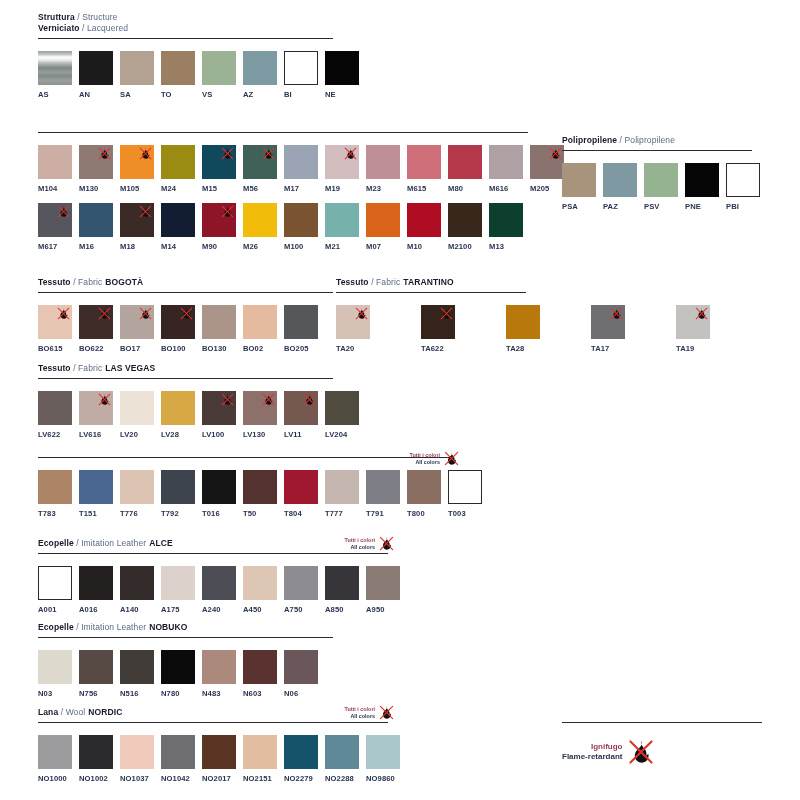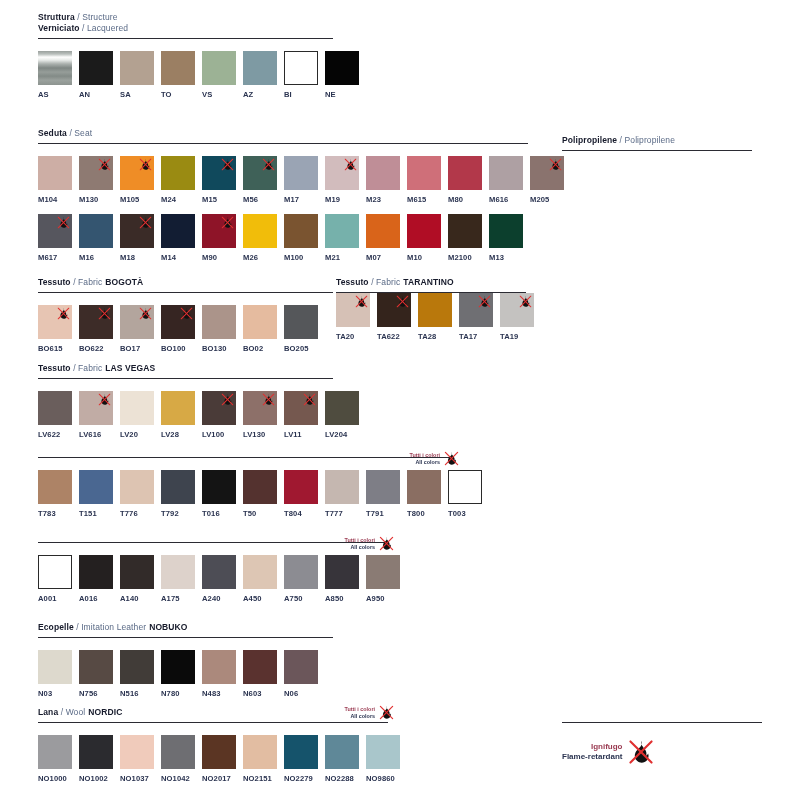--- a/index.html
+++ b/index.html
@@ -125,21 +125,20 @@
           <div class="chip outlined" style="background:#ffffff;"></div>
           <div class="lbl">BI</div>
         </div>
         <div class="sw">
           <div class="chip" style="background:#050505;"></div>
           <div class="lbl">NE</div>
         </div>
       </div>
     </div>
   <div class="block" id="sec-miraglio" style="left: 38px; top: 128px; width: 496px;">
-      <div class="hdr"><span class="it">Seduta</span><span class="sep"> / </span><span class="en">Seat</span></div>
       <div class="rule" style="width:490px;"></div>
       <div class="swrow" style="margin-top:12px;">
         <div class="sw">
           <div class="chip" style="background:#cdaea5;"></div>
           <div class="lbl">M104</div>
         </div>
         <div class="sw">
           <div class="chip" style="background:#8e7a72;">
             <span class="badge">
               <svg viewBox="0 0 32 32" width="13" height="13" xmlns="http://www.w3.org/2000/svg">
@@ -386,21 +385,21 @@
         </div>
         <div class="sw">
           <div class="chip" style="background:#55575a;"></div>
           <div class="lbl">BO205</div>
         </div>
       </div>
     </div>
   <div class="block" id="sec-tarantino" style="left: 336px; top: 277px; width: 196px;">
       <div class="hdr"><span class="it">Tessuto</span><span class="sep"> / </span><span class="en">Fabric</span><span class="nm">TARANTINO</span></div>
       <div class="rule" style="width:190px;"></div>
-      <div class="swrow" style="">
+      <div class="swrow" style="margin-top:12px;gap:44px;">
         <div class="sw">
           <div class="chip" style="background:#d6c1b6;">
             <span class="badge">
               <svg viewBox="0 0 32 32" width="13" height="13" xmlns="http://www.w3.org/2000/svg">
                 <path fill="#111111" d="M16.6 2.2c.9 3.4.1 5.6-1.6 7.6-1.9 2.2-4.6 4.1-5.9 7-1.6 3.6-.6 7.9 2.3 10.3 1.5 1.3 3.4 2 5.4 2 2.6 0 5-1.1 6.6-3 1.9-2.3 2.4-5.4 1.4-8.2-.5 1.2-1.3 2.1-2.4 2.6.7-2.7.2-5.4-1.4-7.7-1.1-1.6-2.6-2.9-3.6-4.6-1.1-1.8-1.4-3.9-.8-6z"></path>
                 <path fill="#111111" d="M13.1 15.9c-1.4 1.3-2.3 3-2.4 4.9-.1 2.3 1.1 4.5 3.1 5.6-.5-1.3-.4-2.8.3-4 .6-1.1 1.6-1.9 2.2-3 .6-1.1.7-2.4.2-3.5-.5 1-1.3 1.7-2.3 2 .2-.7.2-1.4-.1-2z"></path>
                 <path stroke="#e03030" stroke-width="2.6" stroke-linecap="round" d="M3 3 L29 29"></path>
                 <path stroke="#e03030" stroke-width="2.6" stroke-linecap="round" d="M29 3 L3 29"></path>
               </svg>
             </span>
@@ -597,20 +596,21 @@
         </div>
         <div class="ic">
           <svg viewBox="0 0 32 32" width="15" height="15" xmlns="http://www.w3.org/2000/svg">
             <path fill="#111111" d="M16.6 2.2c.9 3.4.1 5.6-1.6 7.6-1.9 2.2-4.6 4.1-5.9 7-1.6 3.6-.6 7.9 2.3 10.3 1.5 1.3 3.4 2 5.4 2 2.6 0 5-1.1 6.6-3 1.9-2.3 2.4-5.4 1.4-8.2-.5 1.2-1.3 2.1-2.4 2.6.7-2.7.2-5.4-1.4-7.7-1.1-1.6-2.6-2.9-3.6-4.6-1.1-1.8-1.4-3.9-.8-6z"></path>
             <path fill="#111111" d="M13.1 15.9c-1.4 1.3-2.3 3-2.4 4.9-.1 2.3 1.1 4.5 3.1 5.6-.5-1.3-.4-2.8.3-4 .6-1.1 1.6-1.9 2.2-3 .6-1.1.7-2.4.2-3.5-.5 1-1.3 1.7-2.3 2 .2-.7.2-1.4-.1-2z"></path>
             <path stroke="#e03030" stroke-width="2.6" stroke-linecap="round" d="M3 3 L29 29"></path>
             <path stroke="#e03030" stroke-width="2.6" stroke-linecap="round" d="M29 3 L3 29"></path>
           </svg>
         </div>
       </div>
+      <div class="hdr"><span class="it">Ecopelle</span><span class="sep"> / </span><span class="en">Imitation Leather</span><span class="nm">ALCE</span></div>
       <div class="rule" style="width:350px;"></div>
       <div class="swrow" style="margin-top:12px;">
         <div class="sw">
           <div class="chip outlined" style="background:#ffffff;"></div>
           <div class="lbl">A001</div>
         </div>
         <div class="sw">
           <div class="chip" style="background:#242020;"></div>
           <div class="lbl">A016</div>
         </div>
@@ -730,20 +730,42 @@
         </div>
         <div class="sw">
           <div class="chip" style="background:#a9c6cb;"></div>
           <div class="lbl">NO9860</div>
         </div>
       </div>
     </div>
   <div class="block" id="sec-polipropilene" style="left: 562px; top: 135px; width: 196px;">
       <div class="hdr"><span class="it">Polipropilene</span><span class="sep"> / </span><span class="en">Polipropilene</span></div>
       <div class="rule" style="width:190px;"></div>
+      <div class="swrow" style="margin-top:12px;">
+        <div class="sw">
+          <div class="chip" style="background:#a8937c;"></div>
+          <div class="lbl">PSA</div>
+        </div>
+        <div class="sw">
+          <div class="chip" style="background:#7e99a1;"></div>
+          <div class="lbl">PAZ</div>
+        </div>
+        <div class="sw">
+          <div class="chip" style="background:#96b391;"></div>
+          <div class="lbl">PSV</div>
+        </div>
+        <div class="sw">
+          <div class="chip" style="background:#050505;"></div>
+          <div class="lbl">PNE</div>
+        </div>
+        <div class="sw">
+          <div class="chip outlined" style="background:#ffffff;"></div>
+          <div class="lbl">PBI</div>
+        </div>
+      </div>
     </div>
 
   <div class="block" style="left:562px; top:722px; width:200px;">
     <div class="rule" style="width:200px;margin:0 0 16px 0;"></div>
     <div class="legend" style="position:relative;justify-content:flex-start;width:200px;">
       <div class="txt">
         <div class="l1">Ignifugo</div>
         <div class="l2">Flame-retardant</div>
       </div>
       <div class="ic">

